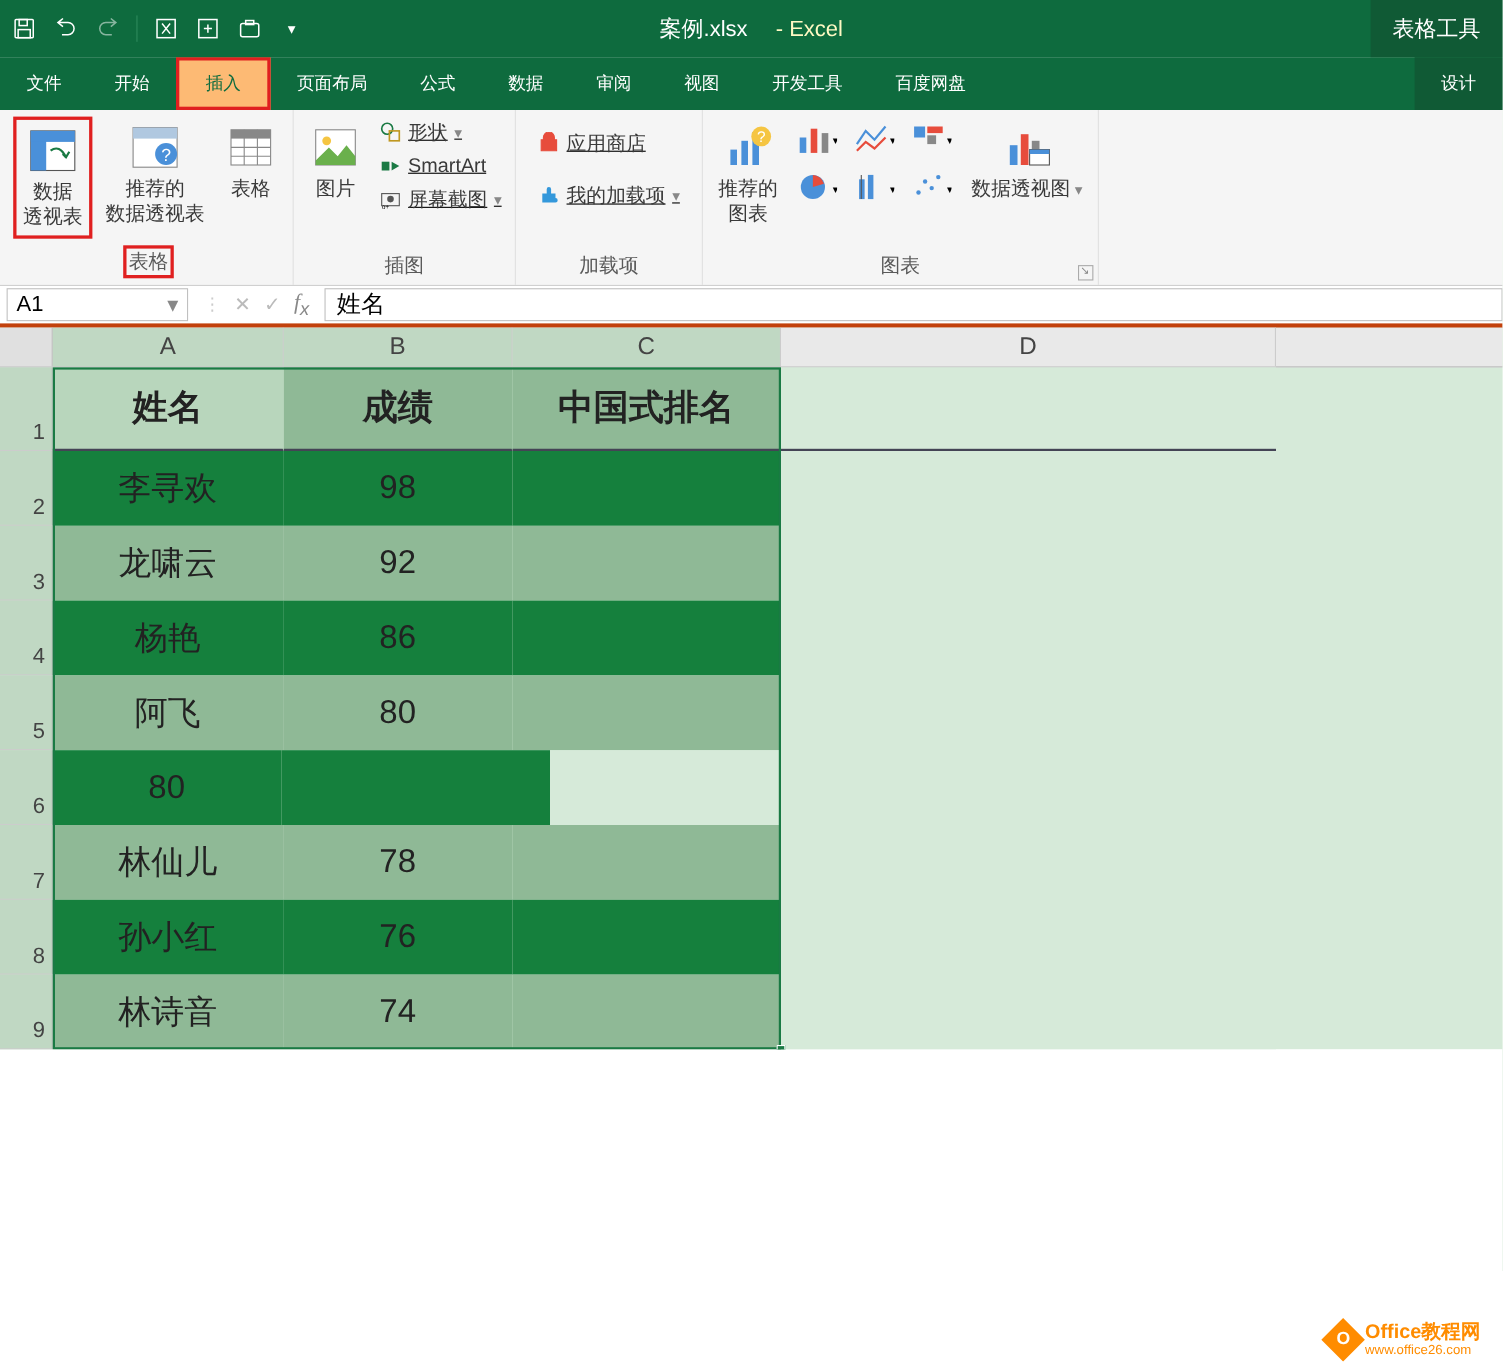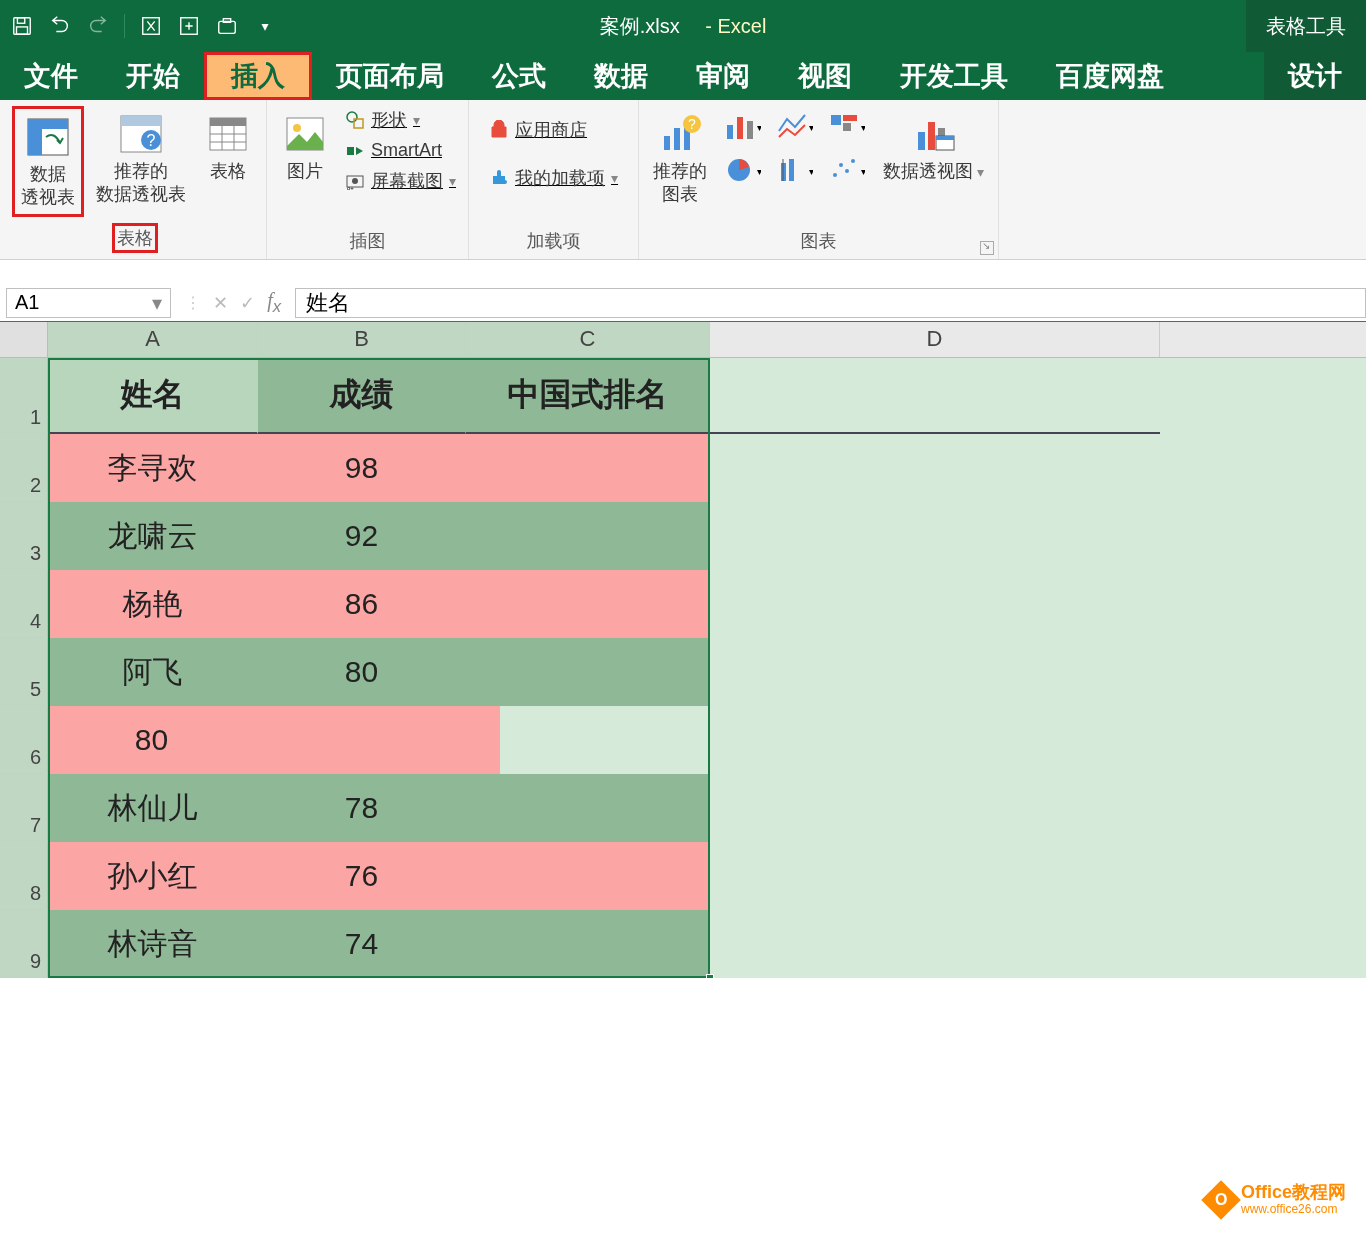--- a/index.html
+++ b/index.html
@@ -10,21 +10,21 @@
     .qat { display: flex; align-items: center; gap: 14px; }
     .qat-icon { width: 24px; height: 24px; color: #fff; display: flex; align-items: center; justify-content: center; }
     .qat-icon svg { width: 22px; height: 22px; fill: none; stroke: #fff; stroke-width: 1.5; }
     .qat-sep { width: 1px; height: 24px; background: #2d8a5c; }
     .doc-title { position: absolute; left: 50%; transform: translateX(-50%); color: #fff; font-size: 20px; }
     .excel-suffix { color: #fef9c3; margin-left: 20px; }
     .context-tab { position: absolute; right: 0; top: 0; height: 52px; background: #105a35; color: #fff; padding: 0 20px; display: flex; align-items: center; font-size: 20px; }
     
     
     .tabs { background: #0e6b3e; height: 48px; display: flex; align-items: center; }
-    .tab { color: #fff; padding: 0 24px; height: 48px; display: flex; align-items: center; font-size: 27px; cursor: pointer; font-weight: bold; }
+    .tab { color: #fff; padding: 0 24px; height: 48px; display: flex; align-items: center; font-size: 16px; cursor: pointer; }
     .tab.active { background: #fdba74; color: #0e6b3e; }
     .tab.highlighted { border: 3px solid #e02020; }
     .tab.context { margin-left: auto; background: #105a35; }
     
     
     .ribbon { background: #f5f5f5; border-bottom: 1px solid #d0d0d0; display: flex; height: 160px; }
     .ribbon-group { border-right: 1px solid #e0e0e0; display: flex; flex-direction: column; padding: 6px 8px 4px; position: relative; }
     .ribbon-group-content { display: flex; flex: 1; align-items: flex-start; gap: 6px; }
     .ribbon-group-label { text-align: center; color: #5a5a5a; font-size: 18px; padding: 4px 0 2px; }
     .ribbon-btn { display: flex; flex-direction: column; align-items: center; padding: 4px 6px; cursor: pointer; min-width: 60px; }
@@ -37,21 +37,21 @@
     .ribbon-small-icon { width: 20px; height: 20px; }
     .ribbon-small-label { font-size: 18px; color: #3a3a3a; }
     .dropdown-arrow::after { content: " ▾"; color: #888; font-size: 14px; }
     .dialog-launcher { position: absolute; right: 4px; bottom: 4px; width: 14px; height: 14px; border: 1px solid #aaa; cursor: pointer; }
     .dialog-launcher::after { content: "↘"; font-size: 10px; color: #888; position: absolute; top: -2px; left: 1px; }
     
     .chart-gallery { display: grid; grid-template-columns: repeat(3, 48px); grid-template-rows: repeat(2, 40px); gap: 4px; }
     .chart-gallery-item { display: flex; align-items: center; justify-content: center; cursor: pointer; }
     
     
-    .formula-row { display: flex; align-items: center; height: 38px; border-bottom: 1px solid #c2410c; background: #fff; margin-top: 24px; }
+    .formula-row { display: flex; align-items: center; height: 38px; border-bottom: 4px solid #c2410c; background: #fff; margin-top: 0; }
     .namebox { width: 165px; height: 30px; border: 1px solid #c0c0c0; display: flex; align-items: center; padding: 0 8px; font-size: 20px; margin-left: 6px; }
     .namebox-arrow { margin-left: auto; color: #888; }
     .fx-btns { display: flex; align-items: center; gap: 12px; margin: 0 14px; color: #bbb; }
     .fx-btn { font-size: 18px; cursor: pointer; }
     .fx-label { font-style: italic; font-family: "Times New Roman", serif; font-size: 20px; color: #888; }
     .formula-input { flex: 1; height: 30px; border: 1px solid #c0c0c0; padding: 0 10px; font-size: 22px; display: flex; align-items: center; }
     
     
     .sheet { background: #d6ead9; }
     .col-headers { display: flex; height: 36px; background: #e9e9e9; border-bottom: 1px solid #bbb; }
@@ -60,29 +60,29 @@
     .colA { width: 210px; } .colB { width: 208px; } .colC { width: 244px; } .colD { width: 450px; }
     .col-header.selected { background: #c0d8c3; }
     
     .data-row { display: flex; height: 68px; }
     .row-header { width: 48px; background: #d6ead9; border-right: 1px solid #bbb; border-bottom: 1px solid #ccc; display: flex; align-items: flex-end; justify-content: flex-end; padding: 0 6px 4px 0; font-size: 20px; color: #444; }
     .row-header.selected { background: #c0d8c3; }
     .cell { border-right: 1px solid transparent; display: flex; align-items: center; justify-content: center; font-size: 30px; color: #222; }
     
     .table-header-row .cell { background: #8fb996; font-weight: bold; font-size: 32px; border-bottom: 2px solid #445; }
     .table-header-row .cell.active { background: #b8d6bc; }
-    .stripe-even .cell { background: #fca5a5; }
+    .stripe-even .cell { background: #15803d; }
     .stripe-odd .cell { background: #8fb996; }
     .colD-cell { background: #d6ead9 !important; border: none; }
     
     .selection-border { position: absolute; border: 2px solid #1a7a44; pointer-events: none; }
     .sheet-wrapper { position: relative; }
     .selection-handle { position: absolute; width: 8px; height: 8px; background: #1a7a44; border: 1px solid #fff; }
     
-    .watermark { position: fixed; right: 20px; bottom: 28px; display: flex; align-items: center; gap: 6px; }
+    .watermark { position: fixed; right: 20px; bottom: 10px; display: flex; align-items: center; gap: 6px; }
     .wm-logo { width: 28px; height: 28px; background: #ff8c00; transform: rotate(45deg); display: flex; align-items: center; justify-content: center; }
     .wm-logo::after { content: "O"; transform: rotate(-45deg); color: #fff; font-weight: bold; font-size: 16px; }
     .wm-text { display: flex; flex-direction: column; line-height: 1.1; }
     .wm-main { color: #ff8c00; font-size: 18px; font-weight: bold; }
     .wm-sub { color: #ff8c00; font-size: 12px; }
     
     .svg-icon { width: 100%; height: 100%; }
   </style>
 </head>
 <body>

